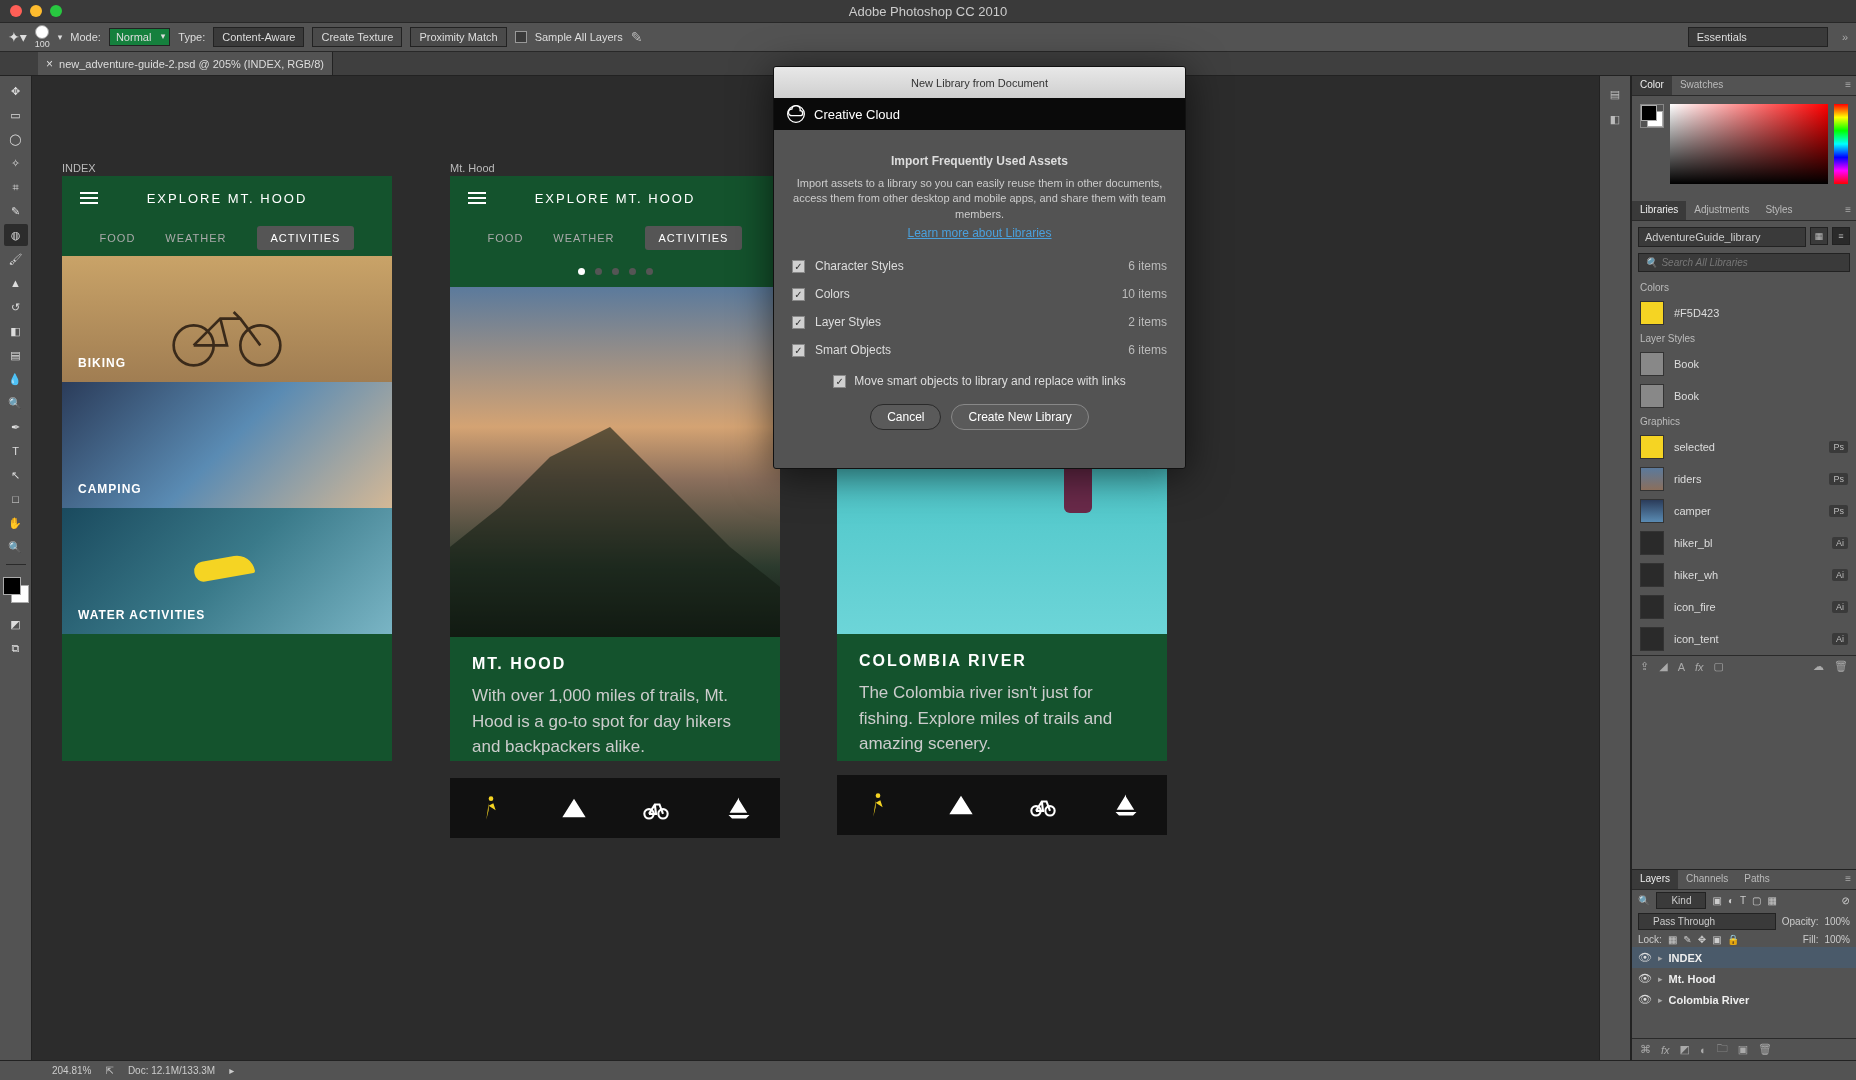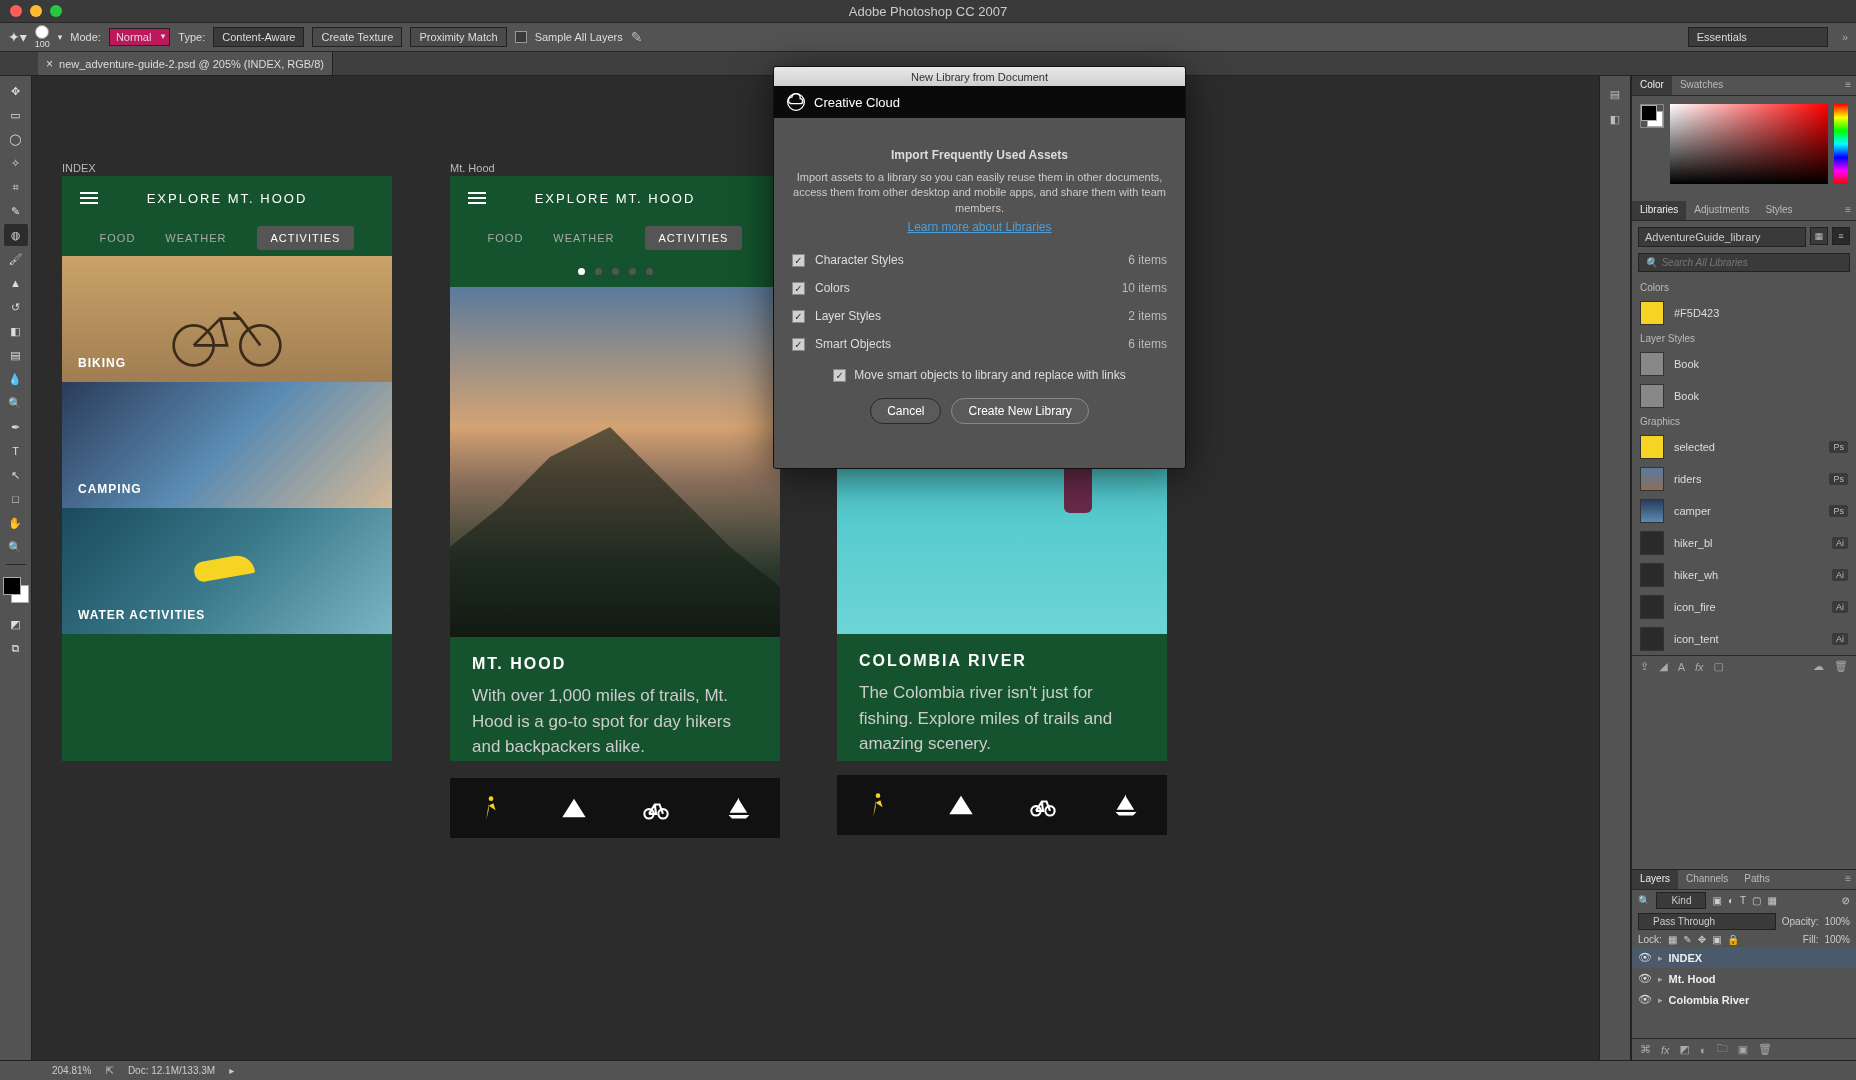--- a/index.html
+++ b/index.html
@@ -8,21 +8,21 @@
 
 .titlebar { height:22px; background:#3a3a3a; display:flex; align-items:center; position:relative; }
 .traffic { display:flex; gap:8px; margin-left:10px; }
 .traffic span { width:12px; height:12px; border-radius:50%; display:block; }
 .traffic .r{background:#ff5f57}.traffic .y{background:#febc2e}.traffic .g{background:#28c840}
 .titlebar-title{position:absolute;left:50%;transform:translateX(-50%);color:#ccc;font-size:13px}
 
 
 .optbar{height:30px;background:#535353;border-top:1px solid #282828;border-bottom:1px solid #282828;display:flex;align-items:center;padding:0 8px;gap:8px;font-size:11px;color:#ddd}
 .optbar .brush{width:14px;height:14px;background:#fff;border-radius:50%;border:1px solid #999}
-.optbar .sel{background:#be185d;border:1px solid #222;padding:2px 18px 2px 6px;position:relative}
+.optbar .sel{background:#15803d;border:1px solid #222;padding:2px 18px 2px 6px;position:relative}
 .optbar .sel::after{content:"▾";position:absolute;right:4px;top:2px;font-size:9px}
 .optbar .btn{background:#4a4a4a;border:1px solid #222;padding:3px 8px}
 .optbar .chk{width:12px;height:12px;border:1px solid #999;background:#3a3a3a}
 .essentials{margin-left:auto;background:#3a3a3a;border:1px solid #222;padding:3px 80px 3px 8px}
 
 
 .tabbar{height:24px;background:#3f3f3f;border-bottom:1px solid #222;display:flex;align-items:center}
 .doctab{display:flex;align-items:center;gap:6px;background:#535353;padding:0 8px;height:100%;border-right:1px solid #222;color:#ddd}
 
 
@@ -55,24 +55,24 @@
 .ab2 .hero{height:350px;position:relative}
 .ab2 .body{padding:18px 22px}
 .ab2 .body h3{font-size:16px;letter-spacing:2px;margin-bottom:10px;font-weight:bold}
 .ab2 .body p{font-size:17px;color:#ccc;line-height:1.5}
 .iconrow{height:60px;display:flex;align-items:center;justify-content:space-around;background:#111}
 .ab2 .iconrow svg,.ab3 .iconrow svg{width:28px;height:28px}
 .ab3 .hero{height:350px;background:linear-gradient(#2ab5b8,#6dd5d8);position:relative}
 
 
 .dialog{position:absolute;top:66px;left:773px;width:413px;background:#535353;border:1px solid #111;box-shadow:0 6px 40px rgba(0,0,0,.6);border-radius:3px;overflow:hidden;font-size:12px;color:#ddd}
-.dialog .dhdr{height:19px;background:linear-gradient(#e8e8e8,#cfcfcf);color:#333;display:flex;align-items:center;justify-content:center;font-size:11px}
+.dialog .dhdr{height:31px;background:linear-gradient(#e8e8e8,#cfcfcf);color:#333;display:flex;align-items:center;justify-content:center;font-size:11px}
 .dialog .cc{height:32px;background:#0a0a0a;display:flex;align-items:center;gap:8px;padding:0 12px;color:#fff;font-size:13px}
 .dialog .cc svg{width:20px;height:20px}
-.dialog .dbody{padding:30px 18px}
+.dialog .dbody{padding:24px 18px}
 .dialog .dbody h4{text-align:center;font-weight:bold;margin-bottom:8px;font-size:12px}
 .dialog .dbody p{text-align:center;font-size:11px;line-height:1.4;color:#ccc}
 .dialog .dbody a{color:#4aa0dc;text-decoration:underline;display:block;text-align:center;margin-top:4px}
 .dialog .rows{margin-top:12px}
 .dialog .row{display:flex;align-items:center;padding:7px 0;font-size:12px}
 .dialog .row .cb{width:13px;height:13px;border:1px solid #888;background:#d0d0d0;margin-right:10px;display:flex;align-items:center;justify-content:center;color:#333;font-size:10px}
 .dialog .row .cnt{margin-left:auto;color:#bbb}
 .dialog .moveopt{display:flex;align-items:center;justify-content:center;gap:8px;padding:10px 0 6px}
 .dialog .btns{display:flex;justify-content:center;gap:10px;padding:10px 0 14px}
 .dialog .btns button{background:#5a5a5a;border:1px solid #2a2a2a;color:#ffffff;padding:5px 16px;border-radius:14px;font-size:12px}
@@ -133,21 +133,21 @@
 </style>
 </head>
 <body>
 
 <div class="titlebar">
   <div class="traffic">
     <span class="r"></span>
     <span class="y"></span>
     <span class="g"></span>
   </div>
-  <div class="titlebar-title">Adobe Photoshop CC 2007</div>
+  <div class="titlebar-title">Adobe Photoshop CC 2010</div>
 </div>
 
 <div class="optbar">
   <span style="font-size:14px">✦▾</span>
   <div style="display:flex;flex-direction:column;align-items:center">
     <span class="brush"></span>
     <span style="font-size:9px">100</span>
   </div>
   <span style="font-size:9px">▾</span>
   <span>Mode:</span>

